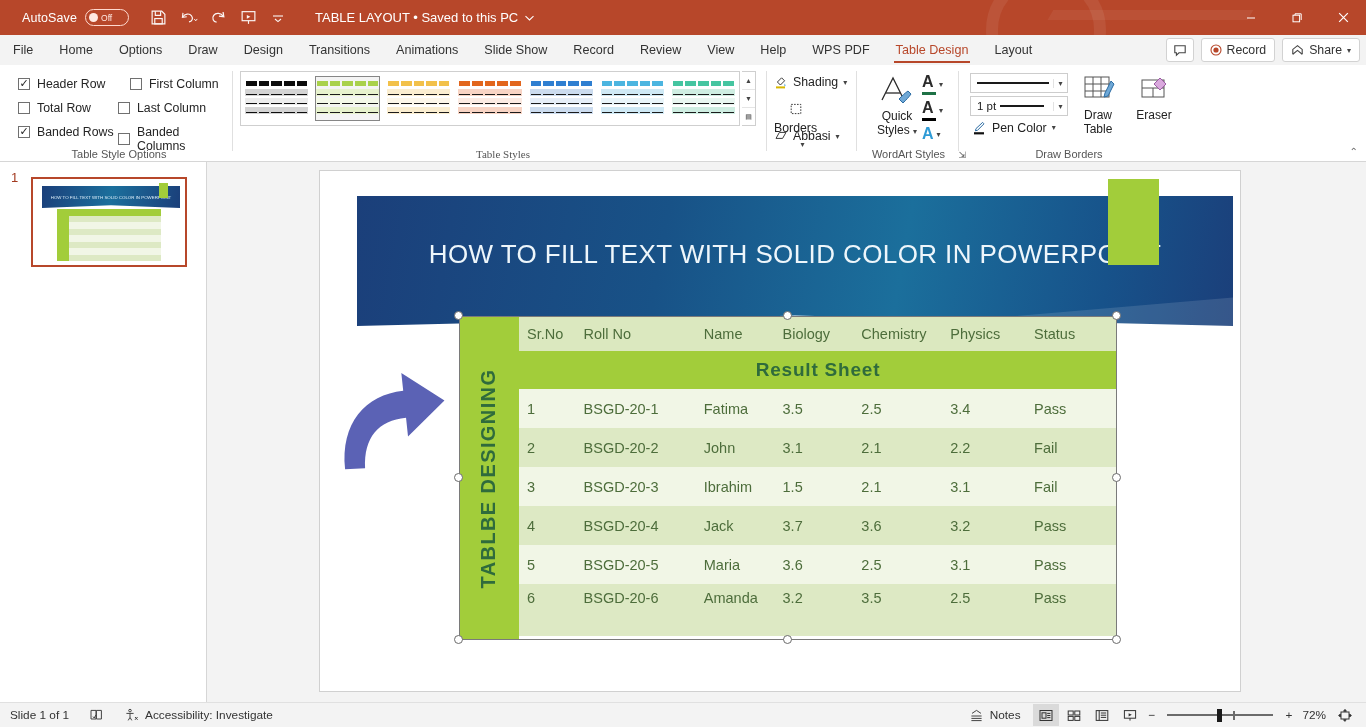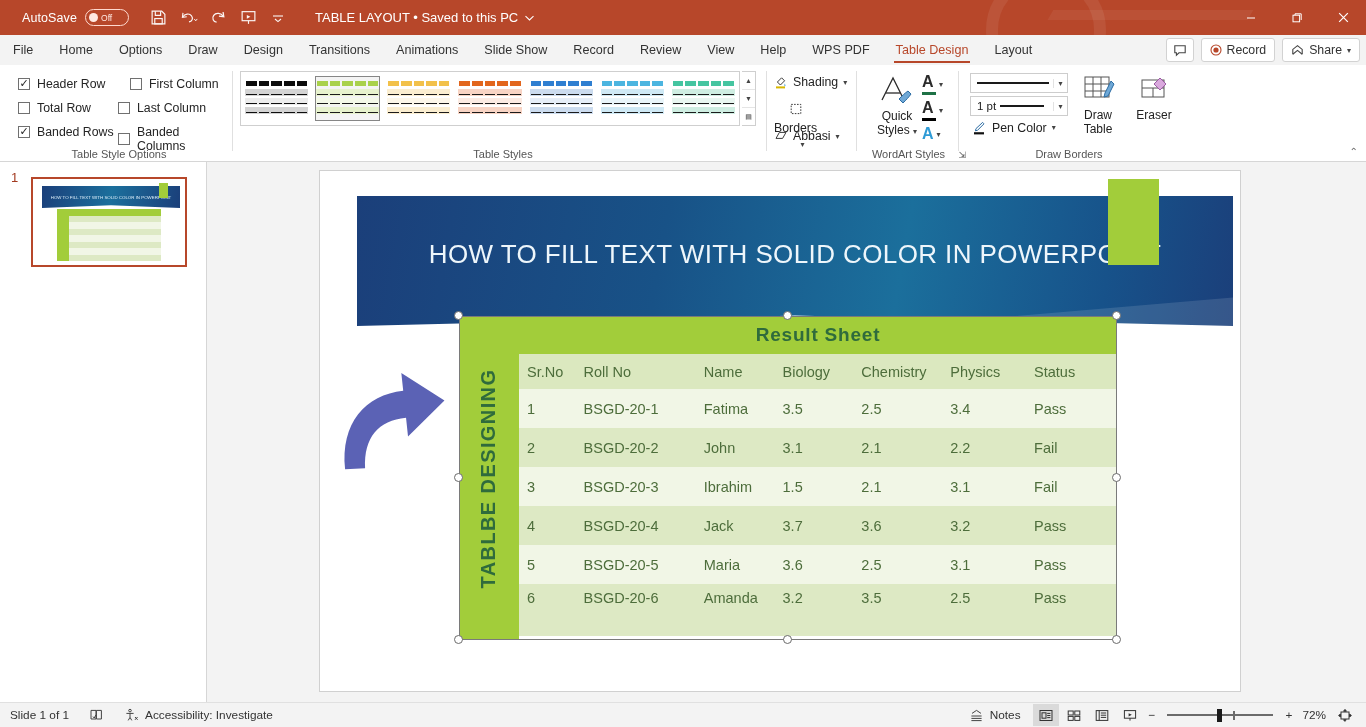--- a/index.html
+++ b/index.html
@@ -93,21 +93,21 @@
   .cbrow { position:absolute; display:flex; align-items:center; gap:7px; font-size:12.3px; color:#252525;}
   .cbox {
     width:12px; height:12px; border:1px solid #707070; background:#fff;
     display:flex; align-items:center; justify-content:center; flex:none;
   }
   .cbox.checked:after {
     content:"✓"; font-size:11px; color:#1a1a1a; line-height:1; margin-top:-1px;
   }
 
   
-  #grp-ts { left:238px; width:530px; }
+  #grp-ts { left:238px; width:530px;font-family:Liberation Serif, serif; }
   #gallery {
     position:absolute; left:2px; top:6px; width:500px; height:55px;
     border:1px solid #cfcfcf; background:#fff; display:flex; align-items:center;
     padding:0 4px; gap:8px;
   }
   .tstyle { width:64px; height:43px; position:relative; cursor:pointer;}
   .tstyle.sel { outline:1.5px solid #868686; background:#f4f4f4; }
   .tsrow { display:flex; gap:2px; height:7px; margin-bottom:2px; padding:1px;}
   .tscell { flex:1; }
   .gal-arrows {
@@ -758,30 +758,30 @@
       <path d="M6 98 C6 52 34 26 72 26 L72 8 L112 40 L72 72 L72 53 C44 53 28 68 26 99 Z" fill="#5b62b5" transform="rotate(-6 59 52)"></path>
     </svg>
 
     <div id="tblwrap">
       <div id="vertbar">
         <span>TABLBE DESIGNING</span>
       </div>
       <table id="result">
         <thead>
           <tr>
-            <td class="ttitle" colspan="7">Result  Sheet</td>
-          </tr>
-          <tr>
             <td class="c0">Sr.No</td>
             <td class="c1">Roll No</td>
             <td class="c2">Name</td>
             <td class="c3">Biology</td>
             <td class="c4">Chemistry</td>
             <td class="c5">Physics</td>
             <td class="c6">Status</td>
+          </tr>
+          <tr>
+            <td class="ttitle" colspan="7">Result  Sheet</td>
           </tr>
         </thead>
         <tbody>
           <tr>
             <td>1</td>
             <td>BSGD-20-1</td>
             <td>Fatima</td>
             <td>3.5</td>
             <td>2.5</td>
             <td>3.4</td>

